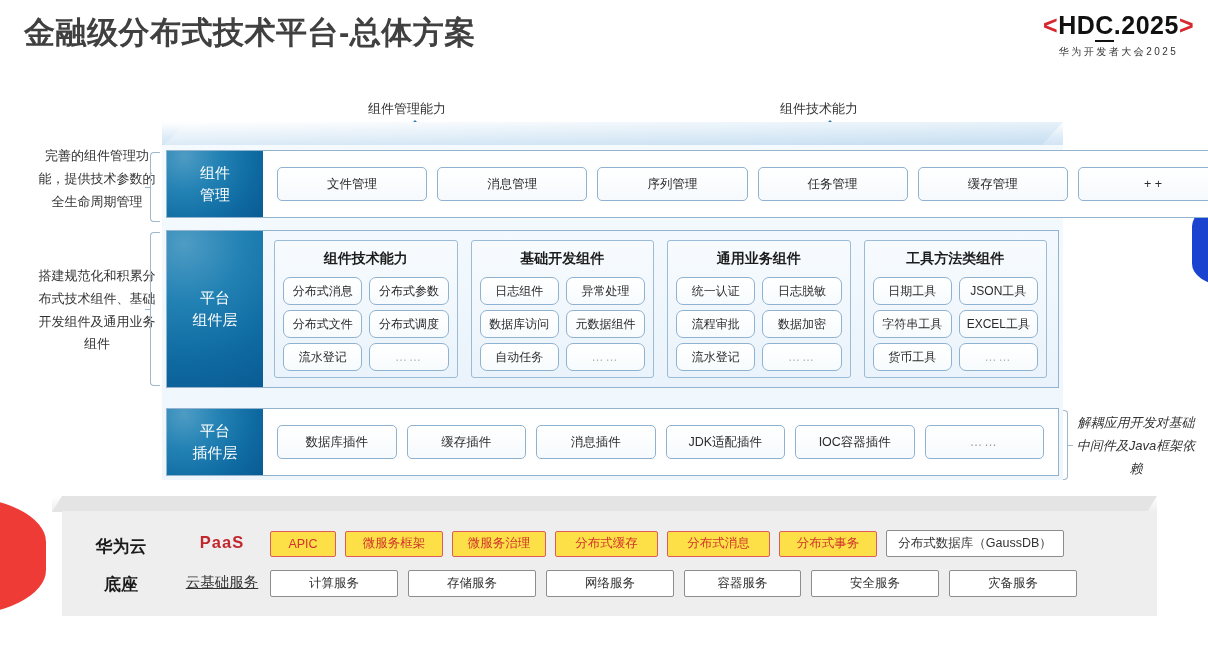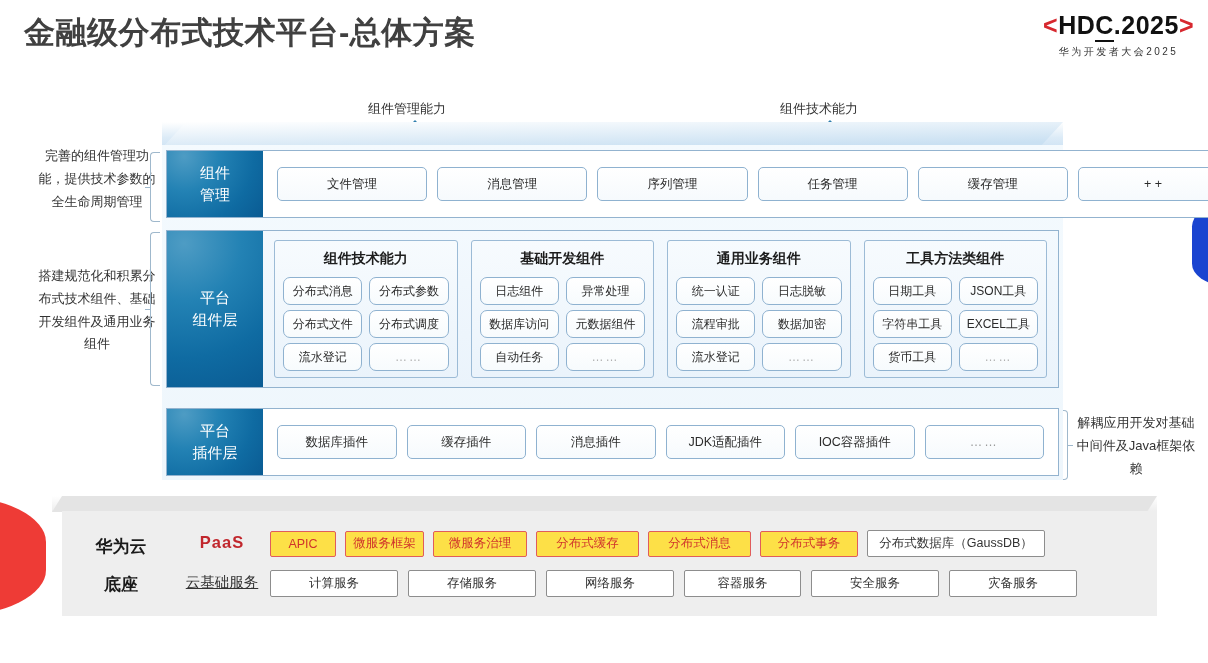--- a/index.html
+++ b/index.html
@@ -216,21 +216,21 @@
         <linearGradient id="ag2" x1="0" y1="0" x2="0" y2="1">
       <stop offset="0%" stop-color="#2f7fae"></stop>
           <stop offset="100%" stop-color="#0d5f93"></stop>
     </linearGradient>
       </defs>
     <polygon points="24,2 46,24 34,24 34,50 14,50 14,24 2,24" fill="url(#ag2)"></polygon>
   </svg>
 
   <div class="side-note" style="left:38px;top:145px;">完善的组件管理功能，提供技术参数的全生命周期管理</div>
   <div class="side-note" style="left:38px;top:265px;">搭建规范化和积累分布式技术组件、基础开发组件及通用业务组件</div>
-  <div class="right-note" style="left:1072px;top:412px;">解耦应用开发对基础中间件及Java框架依赖</div>
+  <div class="right-note" style="left:1072px;top:412px;font-style:italic;">解耦应用开发对基础中间件及Java框架依赖</div>
 
   <div class="brace" style="left:150px;top:152px;height:68px;"></div>
   <div class="brace" style="left:150px;top:232px;height:152px;"></div>
   <div class="brace-r" style="left:1058px;top:410px;height:68px;"></div>
 
   <svg class="slab-top" style="left:162px;top:122px;width:901px;height:26px;" viewBox="0 0 901 26" preserveAspectRatio="none">
     <defs>
         <linearGradient id="sg" x1="0" y1="0" x2="0.6" y2="1">
       <stop offset="0%" stop-color="#ffffff"></stop>
           <stop offset="100%" stop-color="#c9e0f2"></stop>
@@ -337,21 +337,21 @@
   <div class="base-left">
     <div>华为云</div>
     <div>底座</div>
   </div>
 
   <div class="base-rowlabel paas-label" style="left:176px;top:533px;">PaaS</div>
   <div class="base-rowlabel cloud-label" style="left:176px;top:573px;text-decoration:underline;">云基础服务</div>
 
   <div class="base-chips" style="left:270px;top:530px;">
     <div class="rchip" style="width:66px;">APIC</div>
-    <div class="rchip" style="width:79px;">微服务框架</div>
+    <div class="rchip" style="width:98px;">微服务框架</div>
     <div class="rchip" style="width:94px;">微服务治理</div>
     <div class="rchip" style="width:103px;">分布式缓存</div>
     <div class="rchip" style="width:103px;">分布式消息</div>
     <div class="rchip" style="width:98px;">分布式事务</div>
     <div class="gchip" style="width:178px;">分布式数据库（GaussDB）</div>
   </div>
 
   <div class="base-chips" style="left:270px;top:570px;gap:10px;">
     <div class="gchip" style="width:128px;">计算服务</div>
     <div class="gchip" style="width:128px;">存储服务</div>

